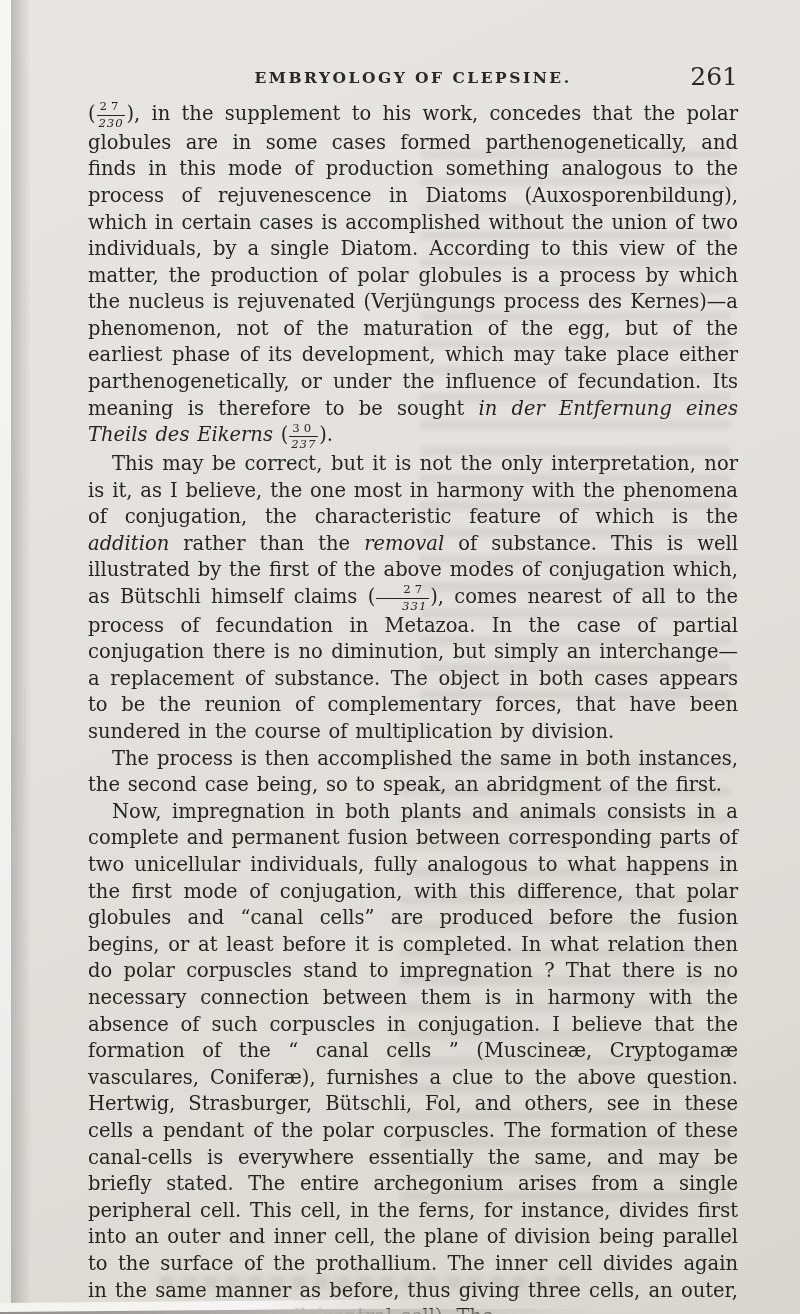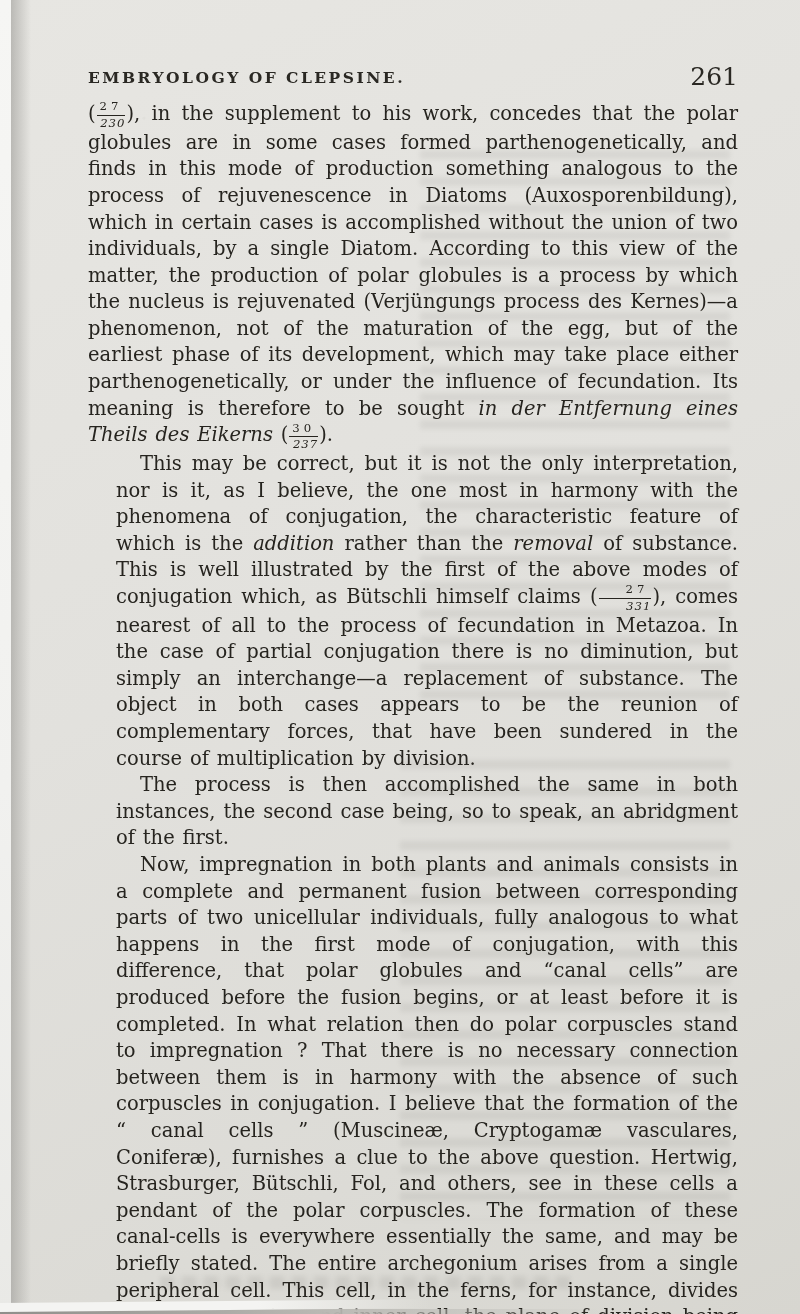--- a/index.html
+++ b/index.html
@@ -48,42 +48,42 @@
   .ghost-footer {
     background:repeating-linear-gradient(
       to right,
       rgba(80,78,72,.6) 0px, rgba(80,78,72,.6) 14px,
       rgba(80,78,72,.1) 14px, rgba(80,78,72,.1) 22px);
     height:13px;
   }
   .header-row { position:absolute; top:62px; left:88px; width:650px; height:40px; }
   .running-title {
     position:absolute; top:6px; left:0; width:100%;
-    text-align:left;
+    text-align:center;
     font-size:15.5px; font-weight:bold; letter-spacing:2.5px;
     color:#2a2823;
   }
   .page-number {
     position:absolute; top:0; right:0;
     font-size:25px; color:#2a2823;
   }
   .text-block {
     position:absolute; top:101px; left:88px; width:650px;
   }
   .text-block p {
     margin:0; padding:0;
     font-size:19.5px; line-height:26.6px;
     text-align:justify;
     word-spacing:1.6px;
   }
-  .text-block p.indented { text-indent:24px;margin-left:28px; }
+  .text-block p.indented { text-indent:24px; }
   .it { font-style:italic; }
   .frac {
     display:inline-block; vertical-align:-0.6em;
-    text-align:right; line-height:1; font-size:0.6em;
+    text-align:center; line-height:1; font-size:0.6em;
     margin:0 1px;
   }
   .frac .num { display:block; border-bottom:1px solid #26241f; padding:0 3px 2px; letter-spacing:4px; }
   .frac .den { display:block; padding-top:2px; letter-spacing:1px;font-style:italic; }
   
   .speckle {
     position:absolute; inset:0; pointer-events:none; opacity:.5;
     background:
       radial-gradient(circle at 18% 9%, rgba(120,118,112,.08) 0 1px, transparent 2px),
       radial-gradient(circle at 73% 31%, rgba(120,118,112,.07) 0 1px, transparent 2px),

